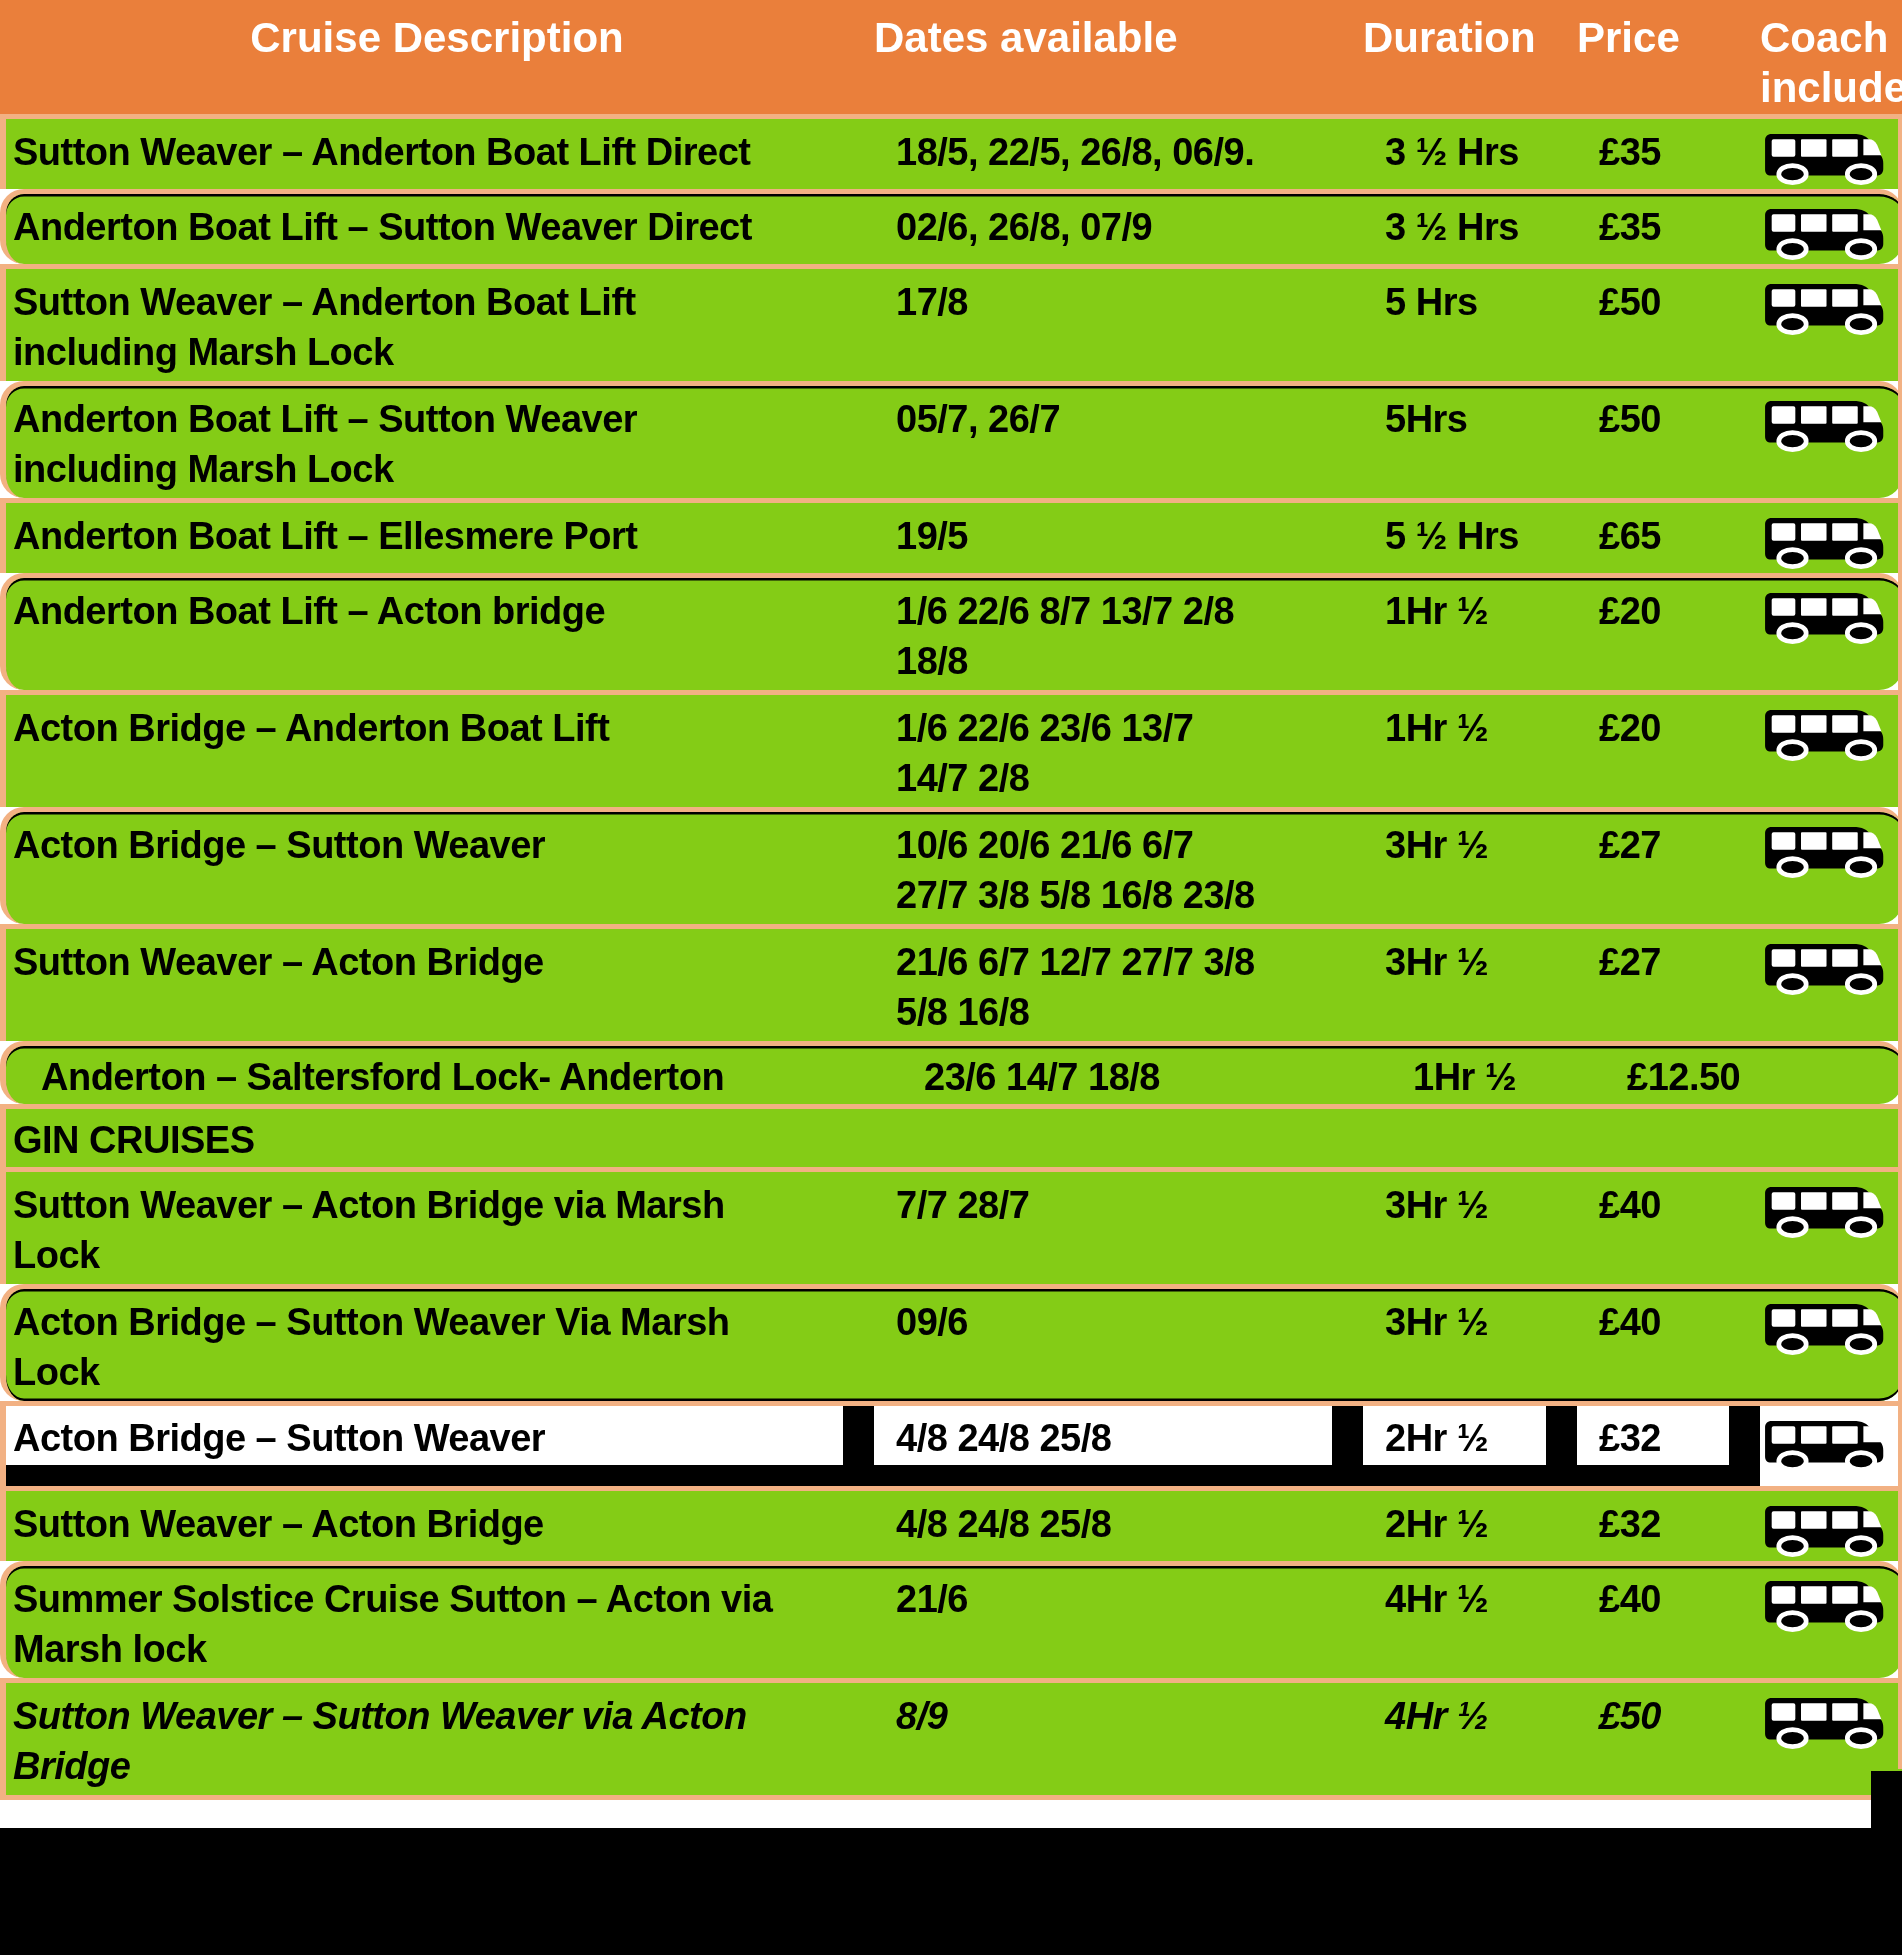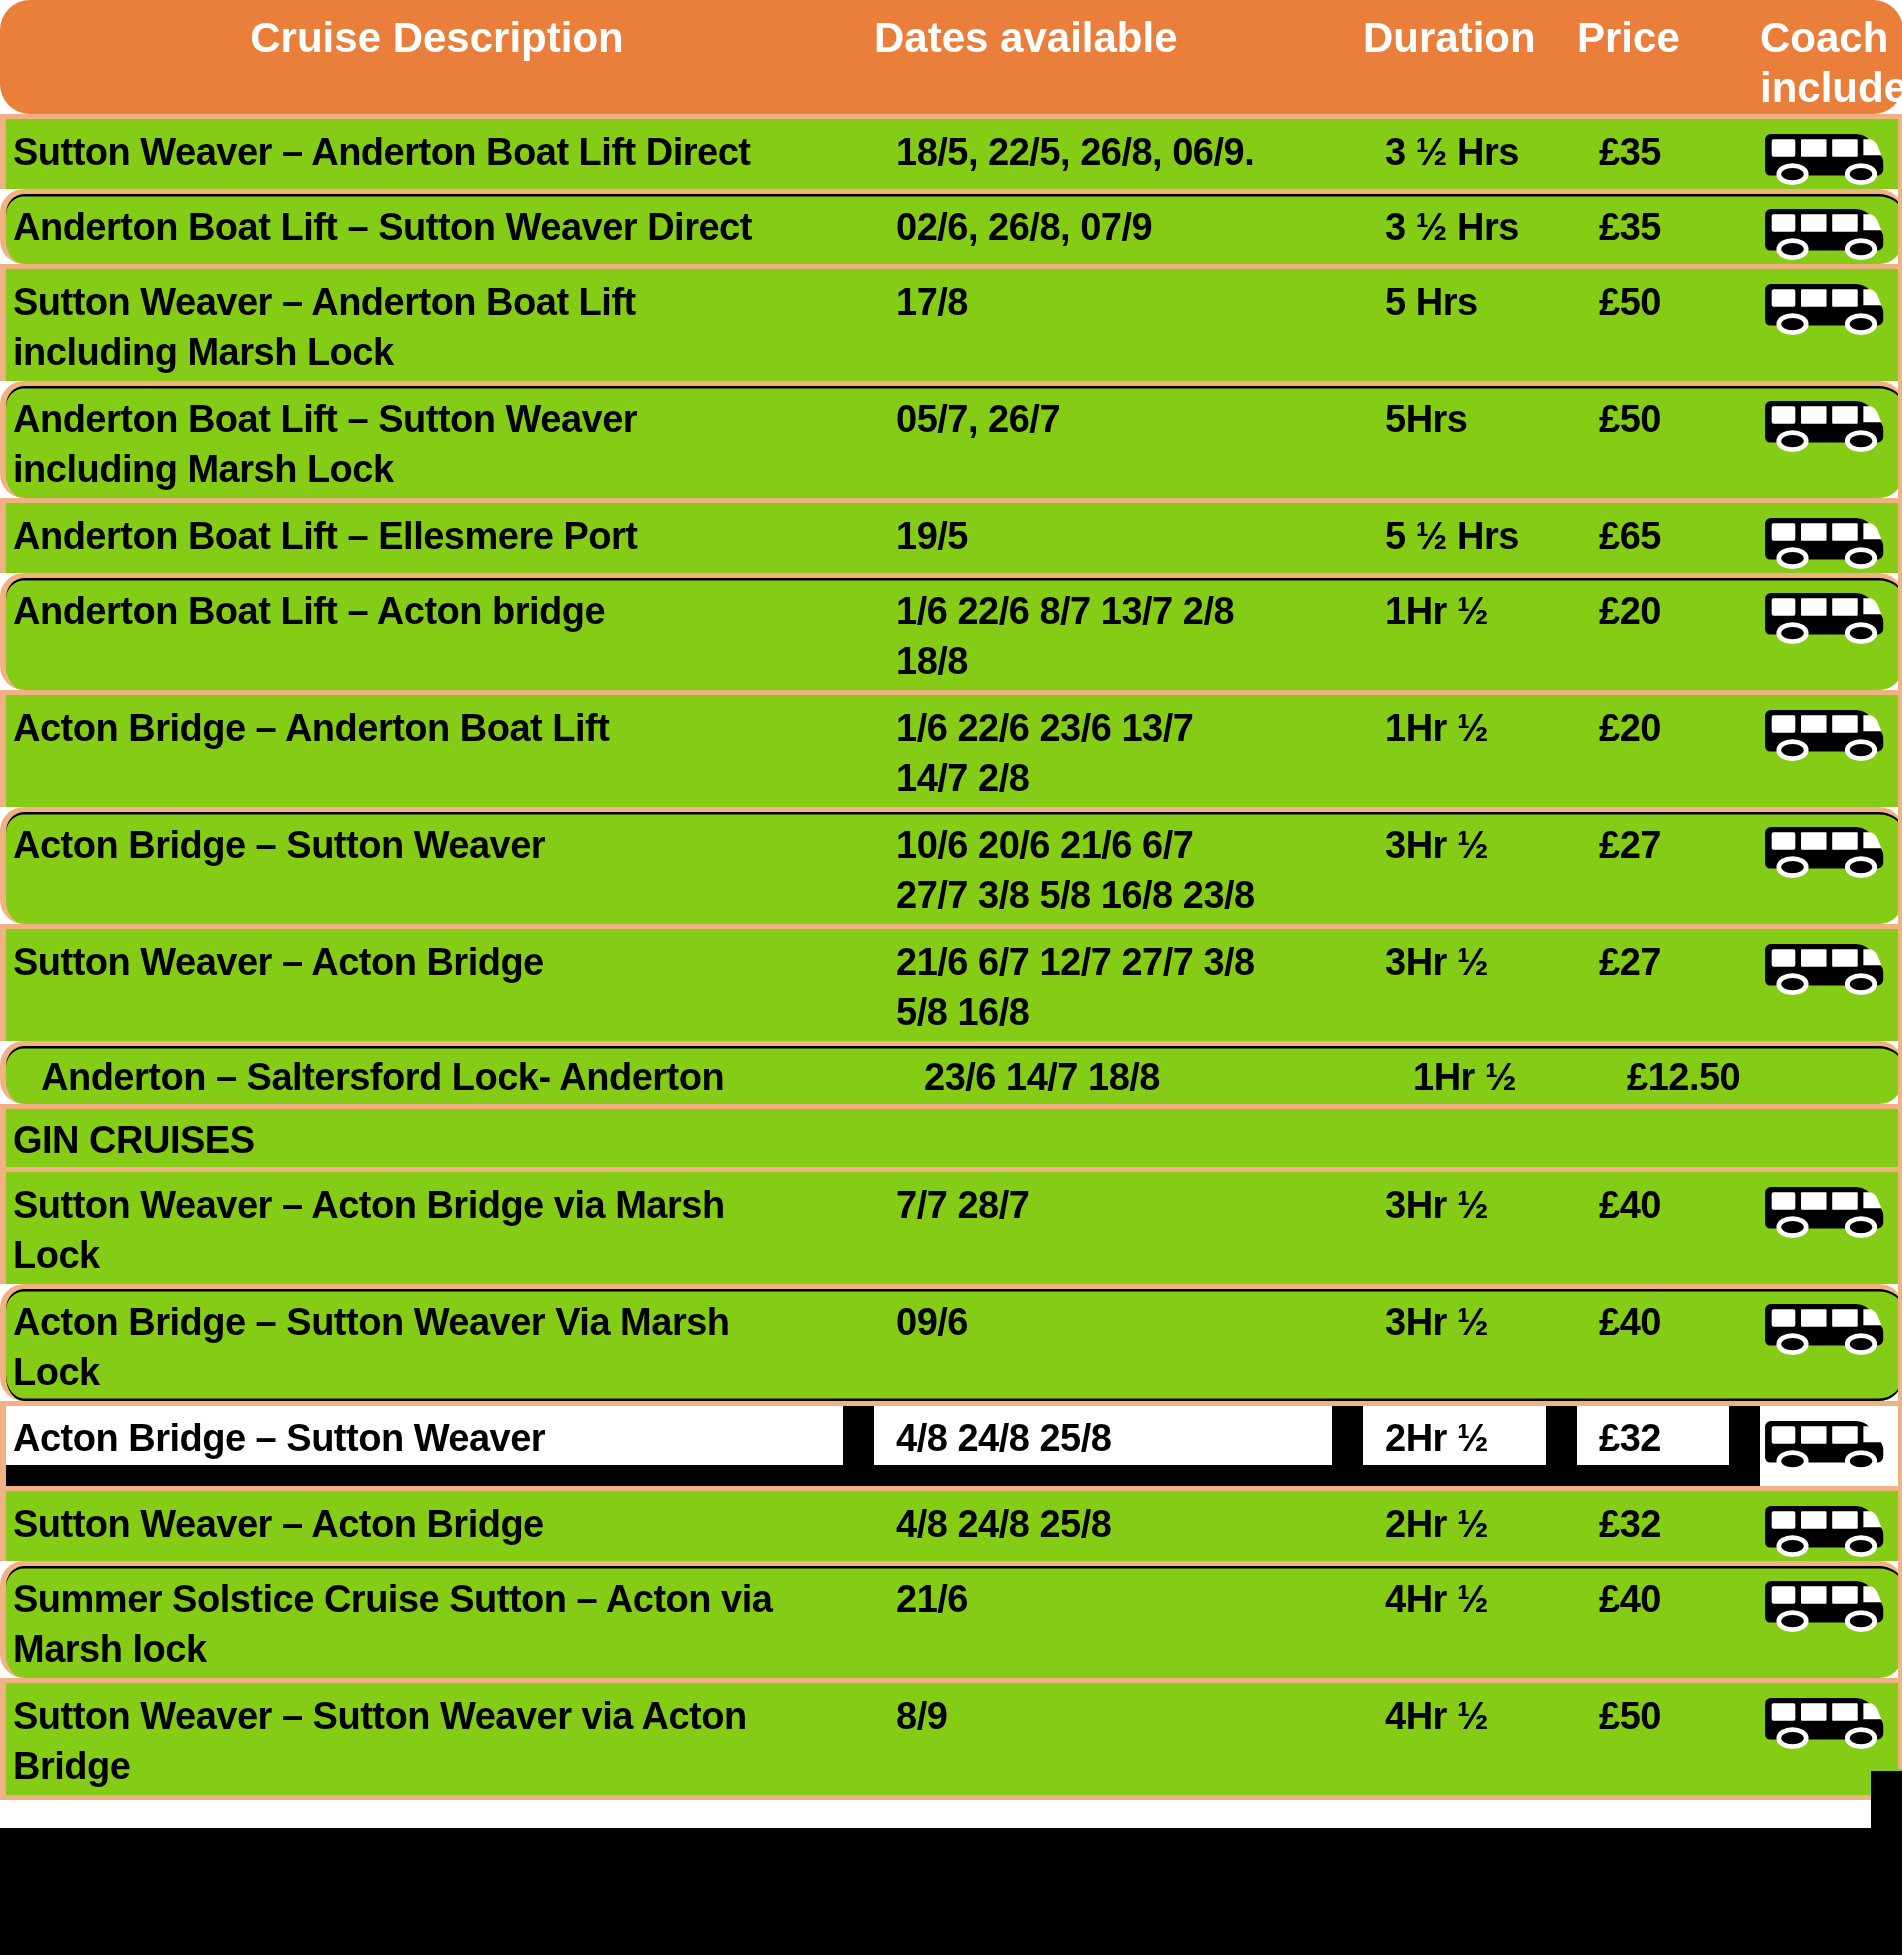--- a/index.html
+++ b/index.html
@@ -16,39 +16,38 @@
   }
   .table{position:absolute;top:0;left:0;width:1903px;}
 
   
   .header{
     display:grid;
     grid-template-columns:874px 489px 214px 183px auto;
     background:var(--header-bg);
     min-height:114px;
     box-sizing:border-box;
-    border-radius:30px;
   }
   .header .cell{
     color:#fff;font-weight:bold;font-size:42px;line-height:50px;
     padding:13px 0 0 0;white-space:normal;overflow:visible;
   }
   .header .cell.desc{text-align:center;padding-left:0;}
 
   
   .row{
     display:grid;
     grid-template-columns:868px 489px 214px 183px auto;
     border-left:6px solid var(--sep);
     border-top:5px solid var(--sep);
     min-height:75px;
     background:#84cc16;
     box-sizing:border-box;
   }
-  .row:last-child{border-bottom:5px solid var(--sep);}
+  .row:last-child{border-bottom:5px solid var(--sep);font-style:italic;}
   .row.accent-top{box-shadow:inset 0 2.5px 0 var(--ink);border-radius:24px;}
   .row.accent-bottom{box-shadow:inset 0 -2.5px 0 var(--ink);}
   .row.accent-top.accent-bottom{box-shadow:inset 0 2.5px 0 var(--ink), inset 0 -2.5px 0 var(--ink);}
   .row.compact{min-height:59px;padding-left:28px;}
   .row.section{min-height:60px;}
   .row.selected{min-height:85px;}
 
   .cell{padding:0;overflow:hidden;}
   .cell .txt{
     display:block;color:var(--ink);

